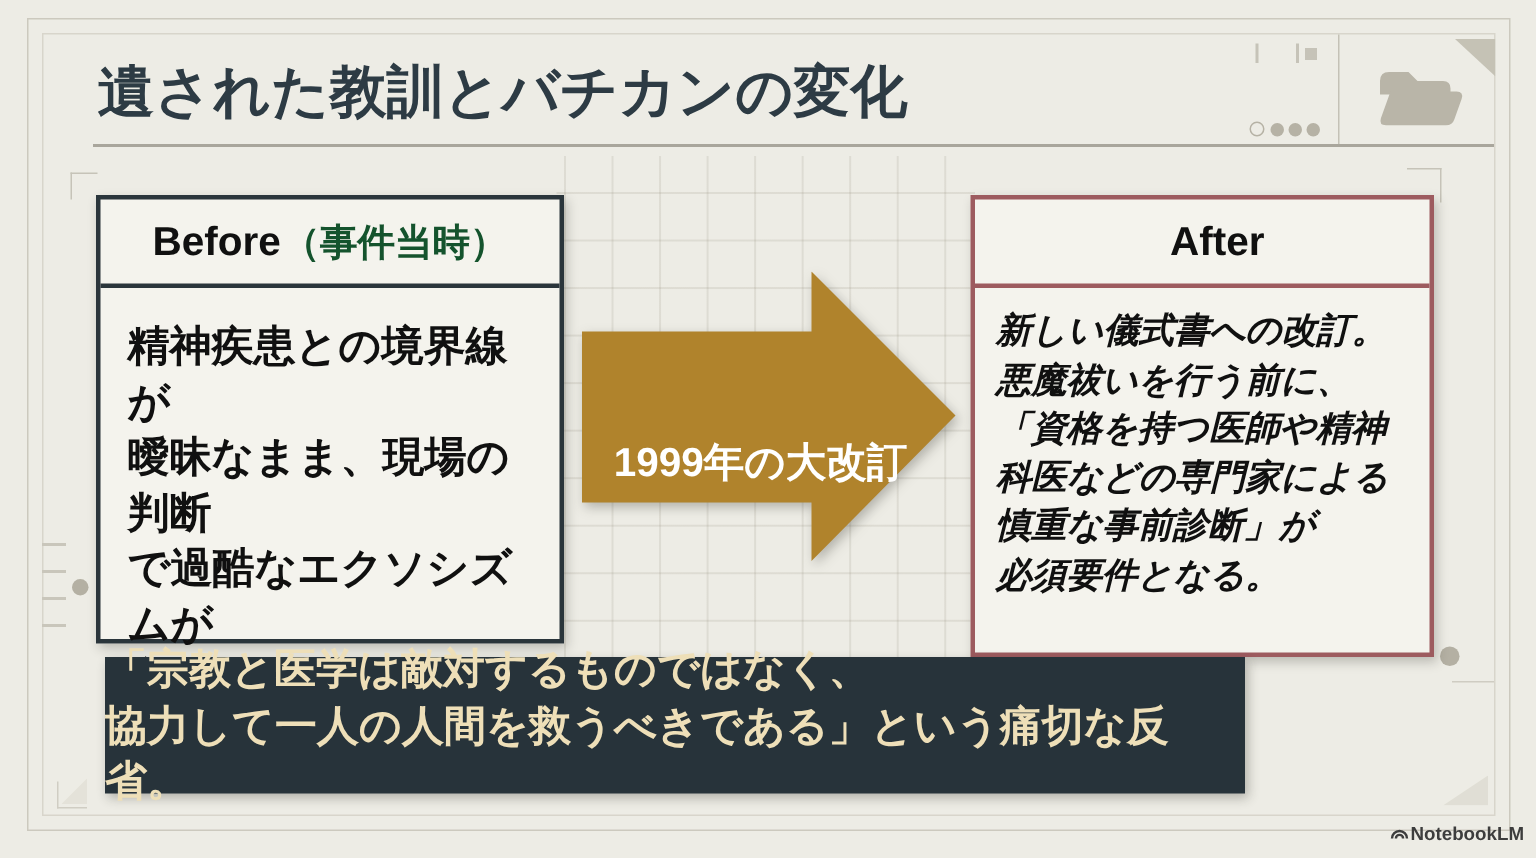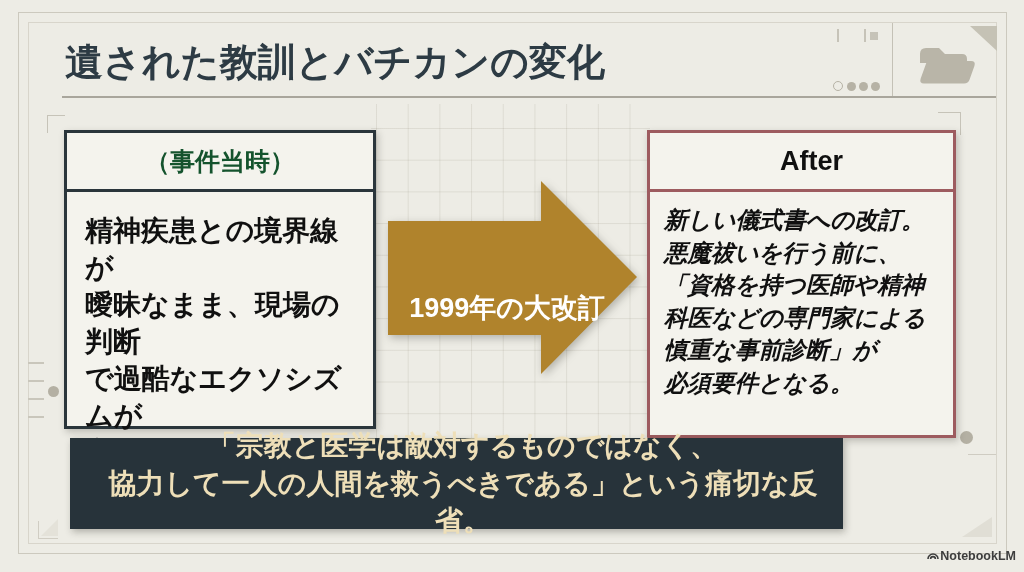--- a/index.html
+++ b/index.html
@@ -67,24 +67,23 @@
   .arrow-label{
     position:absolute;left:392px;top:246px;width:230px;z-index:2;
     text-align:center;color:#ffffff;font-weight:700;margin-top:47px;
   }
   .arrow-l1{font-size:27px;line-height:30px;}
   .arrow-l2{font-size:22px;line-height:26px;margin-top:3px;}
   
   .conclusion{
     position:absolute;left:70px;top:438px;width:760px;height:91px;z-index:2;
     background:var(--conclusion_bg,#27333a);color:var(--conclusion_text,#eedfb8);
-    display:flex;align-items:center;justify-content:center;text-align:center;
+    display:flex;align-items:center;justify-content:center;text-align:left;
     font-size:28px;font-weight:700;line-height:37.5px;white-space:pre-line;
     box-shadow:2px 3px 7px rgba(40,40,30,0.3);
-    padding-left:13px;
   }
   
   .watermark{
     position:absolute;right:8px;top:549px;display:flex;align-items:center;gap:0;
     color:#3d3d3d;font-size:12.5px;font-weight:600;z-index:3;
   }
 </style>
 </head>
 <body>
 
@@ -118,20 +117,21 @@
 
   <svg class="frame folder" viewBox="0 0 62 46">
     <path d="M4 16 Q4 10 10 10 H23 L29 16 H46 Q51 16 51 21 V25 H4 Z" fill="#b9b5a8"></path>
     <path d="M11 23 H55 Q60 23 58.4 28 L53.6 41.5 Q52.3 45.5 48 45.5 H8 Q3.2 45.5 4.6 40.8 Z" fill="#b9b5a8"></path>
   </svg>
 
   <div class="page-title">遺された教訓とバチカンの変化</div>
 
   <div class="cbox before-box">
     <div class="box-header">
+      <span class="hdr-en">Before</span>
       <span class="hdr-jp">（事件当時）</span>
     </div>
     <div class="box-body">精神疾患との境界線が
 曖昧なまま、現場の判断
 で過酷なエクソシズムが
 実行された。</div>
   </div>
 
   <svg class="arrow-wrap" viewBox="0 0 250 194">
     <polygon points="0,40 153,40 153,0 249,96 153,193 153,154 0,154" fill="var(--arrow_fill,#b0832c)"></polygon>

